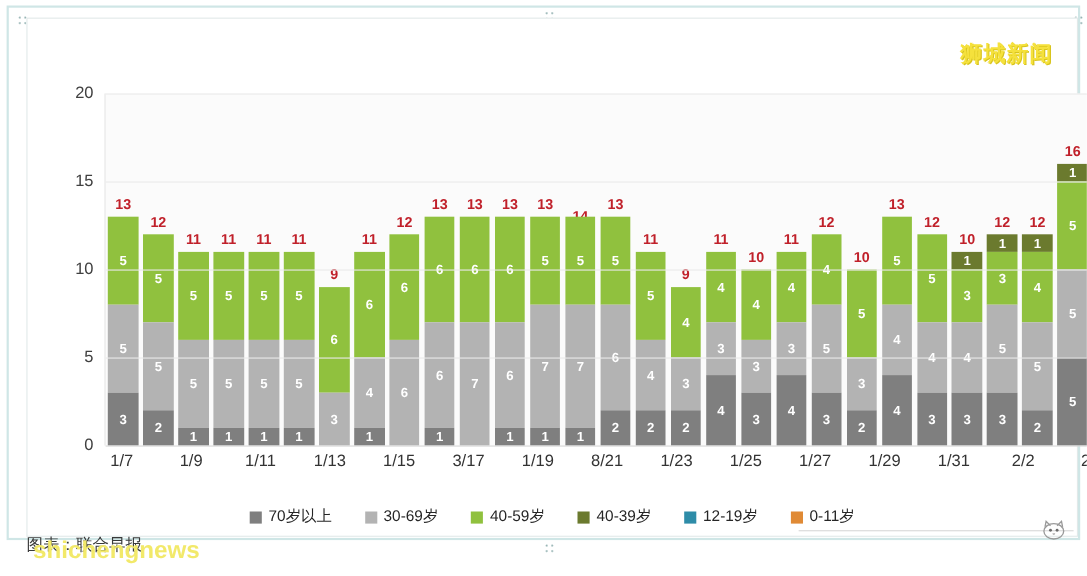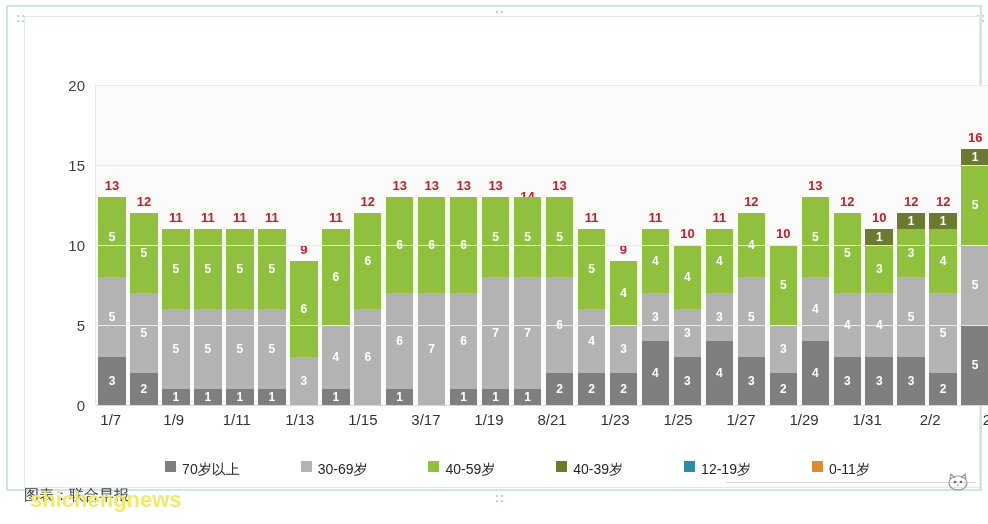--- a/index.html
+++ b/index.html
@@ -155,24 +155,24 @@
   .legend {
     position: absolute;
     left: 0; right: 0; top: 444px;
     display: flex;
     justify-content: center;
     align-items: center;
     gap: 30px;
   }
   .legend-item {
     display: flex;
+    align-items: center;
     gap: 6px;
     font-size: 14px;
     color: #262626;
-    margin-left: 31px;
   }
   .legend-swatch {
     width: 11px; height: 11px;
     display: inline-block;
   }
 
   
   .footer-left {
     position: absolute;
     left: 24px; top: 486px;
@@ -211,20 +211,21 @@
 
 <div class="outer-frame">
   <div class="frame-handle fh-tl"></div>
   <div class="frame-handle fh-tc"></div>
   <div class="frame-handle fh-tr"></div>
   <div class="frame-handle fh-mr"></div>
   <div class="frame-handle fh-bc"></div>
 
   <div class="inner-card">
 
+    <div class="watermark-top">狮城新闻</div>
 
     <div class="plot-wrap">
       <div class="y-axis" id="y-axis">
           <div class="y-tick" style="top: 320px;">0</div>
           <div class="y-tick" style="top: 240px;">5</div>
           <div class="y-tick" style="top: 160px;">10</div>
           <div class="y-tick" style="top: 80px;">15</div>
           <div class="y-tick" style="top: 0px;">20</div>
         </div>
       <div class="plot-area" id="plot-area">

